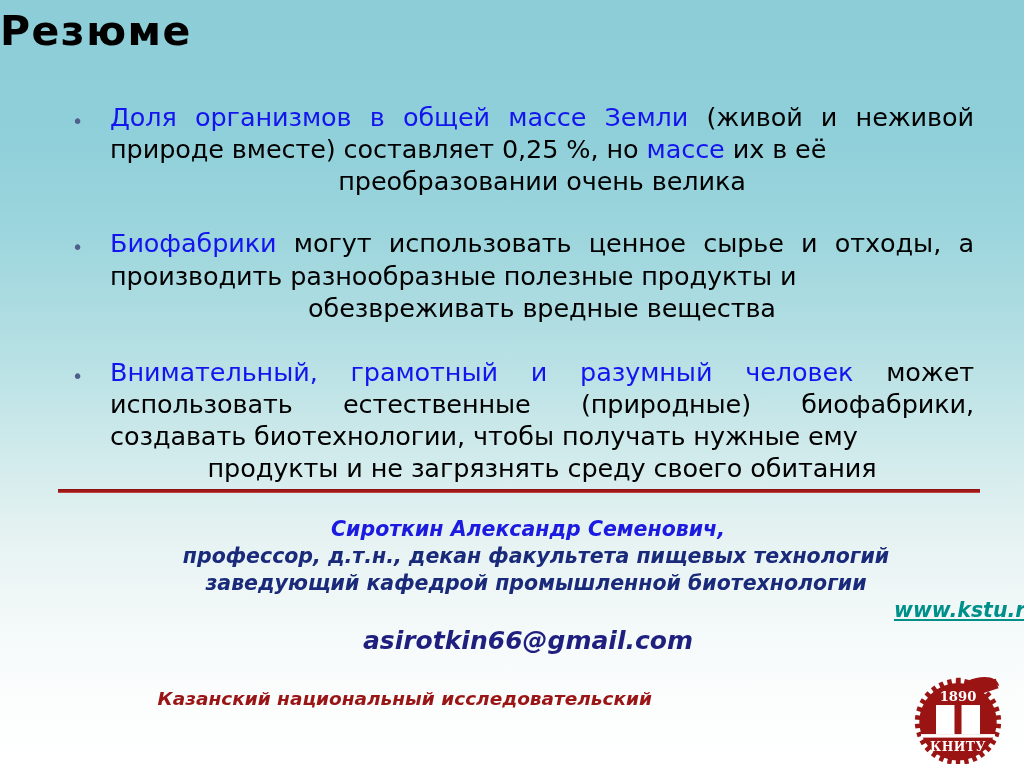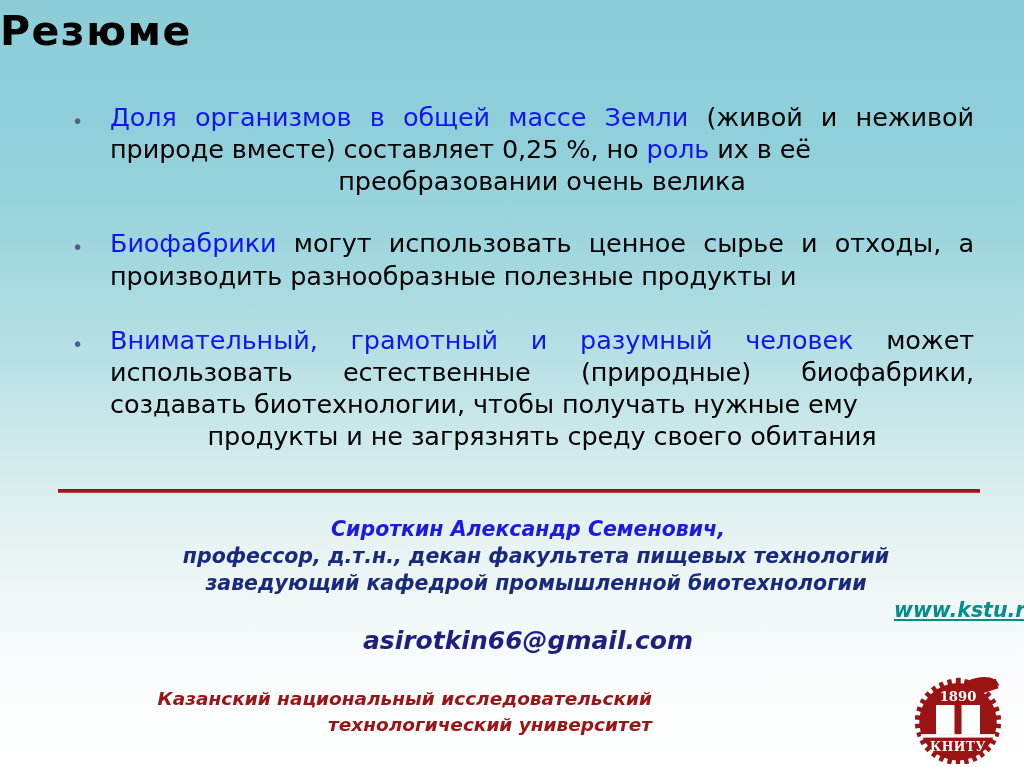--- a/index.html
+++ b/index.html
@@ -167,29 +167,30 @@
 
 <div id="slide">
 
   <div id="slide-title">Резюме</div>
 
   <div id="bullets">
 
     <div class="bullet-row" id="bullet-1">
       <div class="bullet-dot">•</div>
       <div class="bullet-text">
-        <span class="hl">Доля организмов в общей массе Земли</span><span> (живой и неживой природе вместе) составляет 0,25 %, но </span><span class="hl">роль</span><span> их в её </span>
+        <span class="hl">Доля организмов в общей массе Земли</span><span> (живой и неживой природе вместе) составляет 0,25 %, но </span><span class="hl">массе</span><span> их в её </span>
         <span class="lastline">преобразовании очень велика</span>
       </div>
     </div>
 
     <div class="bullet-row" id="bullet-2">
       <div class="bullet-dot">•</div>
       <div class="bullet-text">
         <span class="hl">Биофабрики</span><span> могут использовать ценное сырье и отходы, а производить разнообразные полезные продукты и </span>
+        <span class="lastline">обезвреживать вредные вещества</span>
       </div>
     </div>
 
     <div class="bullet-row" id="bullet-3">
       <div class="bullet-dot">•</div>
       <div class="bullet-text">
         <span class="hl">Внимательный, грамотный и разумный человек</span><span> может использовать   естественные (природные) биофабрики, создавать биотехнологии, чтобы получать нужные ему </span>
         <span class="lastline">продукты и не загрязнять среду своего обитания</span>
       </div>
     </div>
@@ -203,21 +204,20 @@
     <div class="sig-role">профессор, д.т.н., декан факультета пищевых технологий</div>
     <div class="sig-role">заведующий кафедрой промышленной биотехнологии</div>
     <div id="sig-url-wrap">
       <span id="sig-url">www.kstu.ru</span>
     </div>
     <div id="sig-email">asirotkin66@gmail.com</div>
   </div>
 
   <div id="university">
     <div>Казанский национальный исследовательский</div>
-    <div>технологический университет</div>
   </div>
 
   <div id="logo">
     <svg viewBox="0 0 100 100" width="92" height="88">
 
       <g fill="#9b1414">
         <circle cx="50" cy="52" r="44"></circle>
         <g id="teeth">
           <rect x="48" y="2" width="5" height="10"></rect>
         </g>

